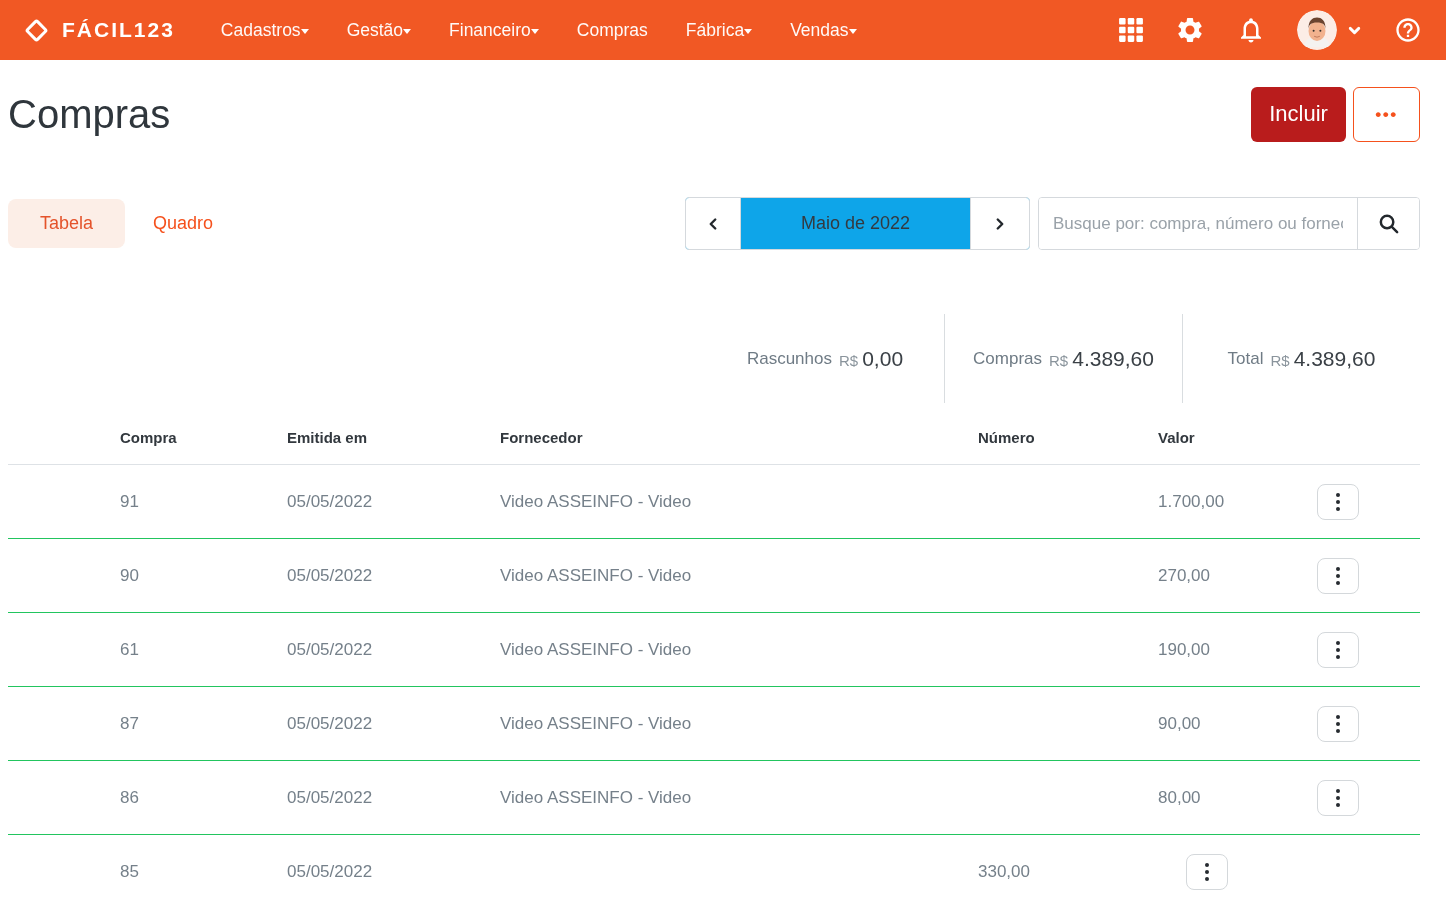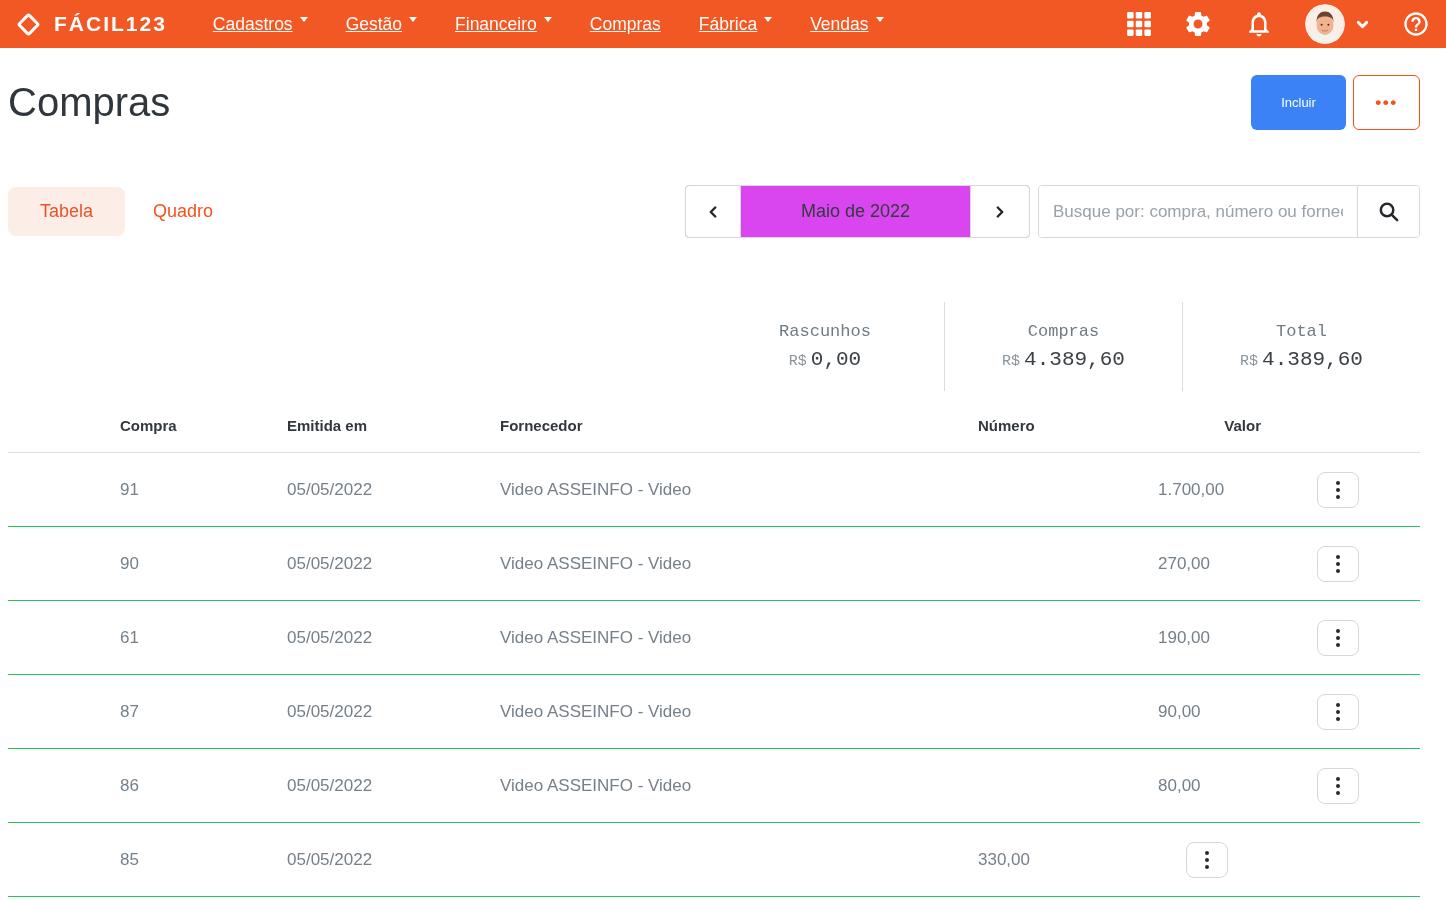--- a/index.html
+++ b/index.html
@@ -1,85 +1,85 @@
 <!DOCTYPE html>
 <html><head>
 <meta charset="utf-8">
 <style>
   * { margin:0; padding:0; box-sizing:border-box; }
   html,body { width:1446px; height:900px; overflow:hidden; background:#ffffff;
     font-family:"Liberation Sans","DejaVu Sans",sans-serif; }
 
   
-  .topnav { height:48px; background:#F15824; display:flex; align-items:center; padding:0 16px; }
+  .topnav { height:60px; background:#F15824; display:flex; align-items:center; padding:0 24px; }
   .brand { display:flex; align-items:center; gap:13px; color:#fff; font-weight:700;
     font-size:21px; letter-spacing:2px; cursor:pointer; }
   .logo-diamond { width:17px; height:17px; border:3.5px solid #fff; border-radius:3px;
     transform:rotate(45deg); margin:0 4px; }
   .menu { display:flex; gap:38px; margin-left:46px; }
   .menu-item { color:rgba(255,255,255,.97); font-size:17.5px; display:flex;
-    align-items:flex-start; gap:7px; cursor:pointer; white-space:nowrap;text-decoration:underline; }
+    align-items:center; cursor:pointer; white-space:nowrap; }
   .caret-down { width:0; height:0; border-left:4.5px solid transparent;
     border-right:4.5px solid transparent; border-top:5px solid #fff; margin-top:3px; }
   .nav-right { margin-left:auto; display:flex; align-items:center; gap:31px; }
   .nav-ic { display:flex; align-items:center; justify-content:center; cursor:pointer; }
   .avatar-group { display:flex; align-items:center; gap:9px; cursor:pointer; }
   .avatar { width:40px; height:40px; border-radius:50%; overflow:hidden; }
 
   
   .page { padding:0 26px 0 8px; }
 
   .title-row { display:flex; align-items:center; margin-top:26px; height:56px; }
   .page-title { font-size:40px; font-weight:400; color:#2F363C; }
   .title-actions { margin-left:auto; display:flex; gap:7px; }
-  .btn-primary { width:95px; height:55px; background:#3b82f6; color:#fff; font-size:13px;
+  .btn-primary { width:95px; height:55px; background:#b91c1c; color:#fff; font-size:22px;
     border:none; border-radius:6px; cursor:pointer; font-family:inherit; }
   .btn-more { width:67px; height:55px; background:#fff; border:1.5px solid #F5511D;
     border-radius:6px; color:#F5511D; font-size:17px; font-weight:700; letter-spacing:1.5px;
     cursor:pointer; font-family:inherit; line-height:1; }
 
   .filter-row { display:flex; align-items:center; margin-top:55px; height:53px; }
   .tabs { display:flex; align-items:center; }
   .tab { font-size:18px; color:#EA5A2B; cursor:pointer; }
   .tab.active { background:#FCEEE7; padding:14px 32px; border-radius:8px; color:#E4532B; }
   .tab.inactive { margin-left:28px; color:#F5511D; }
   .filter-spacer { flex:1; }
 
   .period-nav { display:flex; height:53px; border:1px solid #D5D9DD; border-radius:4px;
-    background:#d946ef; overflow:hidden; }
+    background:#0ea5e9; overflow:hidden; }
   .period-btn { width:54px; display:flex; align-items:center; justify-content:center;
     background:#fff; border:none; cursor:pointer; }
   .period-btn.next { width:58px; }
   .period-label { width:231px; display:flex; align-items:center; justify-content:center;
     font-size:18px; color:#343A40; border-left:1px solid #D5D9DD; border-right:1px solid #D5D9DD; }
 
   .search-box { display:flex; width:382px; height:53px; border:1px solid #D5D9DD;
     border-radius:4px; background:#fff; margin-left:8px; overflow:hidden; }
   .search-input { flex:1; border:none; outline:none; padding:0 14px; font-size:17px;
     color:#343A40; font-family:inherit; min-width:0; }
   .search-input::placeholder { color:#9AA2A9; }
   .search-btn { width:62px; border:none; border-left:1px solid #D5D9DD; background:#fff;
     display:flex; align-items:center; justify-content:center; cursor:pointer; }
 
   
   .summary-row { display:flex; justify-content:flex-end; margin-top:64px; }
-  .stat { width:238px; height:89px; display:flex; flex-direction:column; align-items:center;
-    justify-content:center; gap:7px;font-family:Liberation Mono, monospace; }
+  .stat { width:238px; height:89px; display:flex; flex-direction:row; align-items:center;
+    justify-content:center; gap:7px; }
   .stat + .stat { border-left:1px solid #D9DDE0; }
   .stat-label { color:#6F7B85; font-size:17px; }
   .stat-value { color:#3A4046; font-size:21px; }
   .stat-cur { color:#8A949C; font-size:15px; margin-right:4px; }
 
   
   .table { margin-top:8px; }
   .grid { display:grid; grid-template-columns:112px 167px 213px 478px 180px 119px 1fr;
     align-items:center; }
   .thead { height:54px; border-bottom:1px solid #DEE2E6; font-weight:700;
     color:#32383E; font-size:15px; }
-  .th.valor { text-align:right; padding-right:16px; }
+  .th.valor { padding-right:16px; }
   .trow { height:74px; border-bottom:1px solid #22c55e; font-size:17px; color:#75808A; }
   .cell.valor { text-align:left; }
   .cell.actions { justify-self:center; margin-right:22px; }
   .kebab { width:42px; height:36px; background:#fff; border:1px solid #D4D8DB;
     border-radius:8px; display:flex; flex-direction:column; align-items:center;
     justify-content:center; gap:3px; cursor:pointer; }
   .kebab i { width:4px; height:4px; border-radius:50%; background:#262B30; display:block; }
 </style>
 </head>
 <body>

